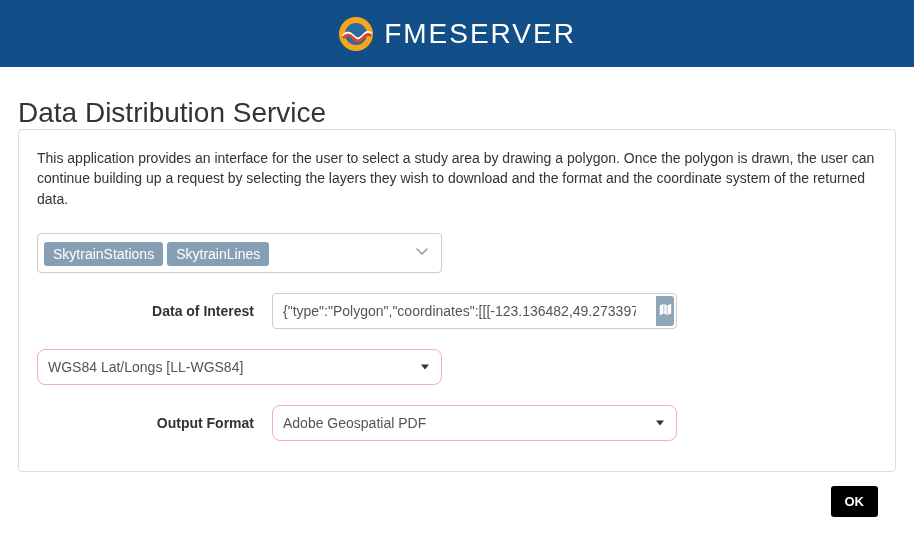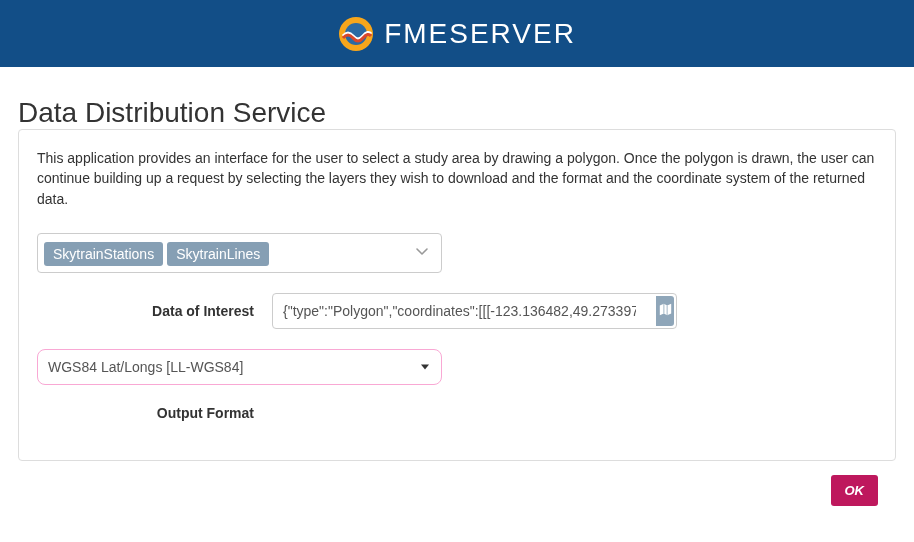--- a/index.html
+++ b/index.html
@@ -54,21 +54,21 @@
     font-size: 14px;
     color: #333;
     line-height: 1.45;
     margin-bottom: 24px;
   }
   .form-row {
     display: flex;
     align-items: center;
     margin-bottom: 20px;
   }
-  .form-row:last-child { margin-bottom: 9px; align-items: center; }
+  .form-row:last-child { margin-bottom: 0; align-items: center; }
   .form-label {
     width: 235px;
     text-align: right;
     padding-right: 18px;
     font-size: 14px;
     font-weight: 700;
     color: #333;
   }
   .form-control-wrap {
     width: 405px;
@@ -153,29 +153,28 @@
     border-left: 4px solid transparent;
     border-right: 4px solid transparent;
     border-top: 5px solid #333;
   }
   .button-row {
     display: flex;
     justify-content: flex-end;
     padding: 14px 18px 0 18px;
   }
   .ok-button {
-    background: #be185d;
+    background: #000000;
     color: #fff;
     border: none;
     border-radius: 3px;
     padding: 8px 14px;
     font-size: 13px;
     font-weight: 700;
     cursor: pointer;
-    font-style: italic;
   }
 </style>
 </head>
 <body>
 
 <div class="header-bar">
   <div class="logo-wrap">
     <span class="logo-icon">
       <svg viewBox="0 0 36 36" width="36" height="36">
         <circle cx="18" cy="18" r="17" fill="#f7a61b"></circle>
@@ -229,20 +228,26 @@
       <div class="form-control-wrap">
         <div class="select-like">
           <span>WGS84 Lat/Longs [LL-WGS84]</span>
           <span class="select-caret"></span>
         </div>
       </div>
     </div>
 
     <div class="form-row">
       <div class="form-label">Output Format</div>
+      <div class="form-control-wrap">
+        <div class="select-like">
+          <span>Adobe Geospatial PDF</span>
+          <span class="select-caret"></span>
+        </div>
+      </div>
     </div>
 
   </div>
 
   <div class="button-row">
     <button class="ok-button">OK</button>
   </div>
 </div>
 
 </body></html>

